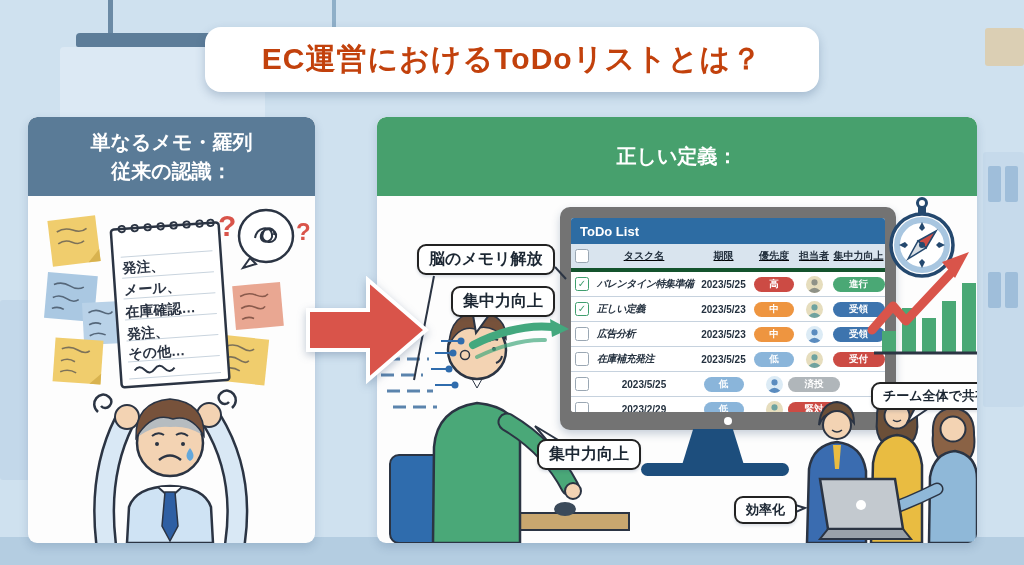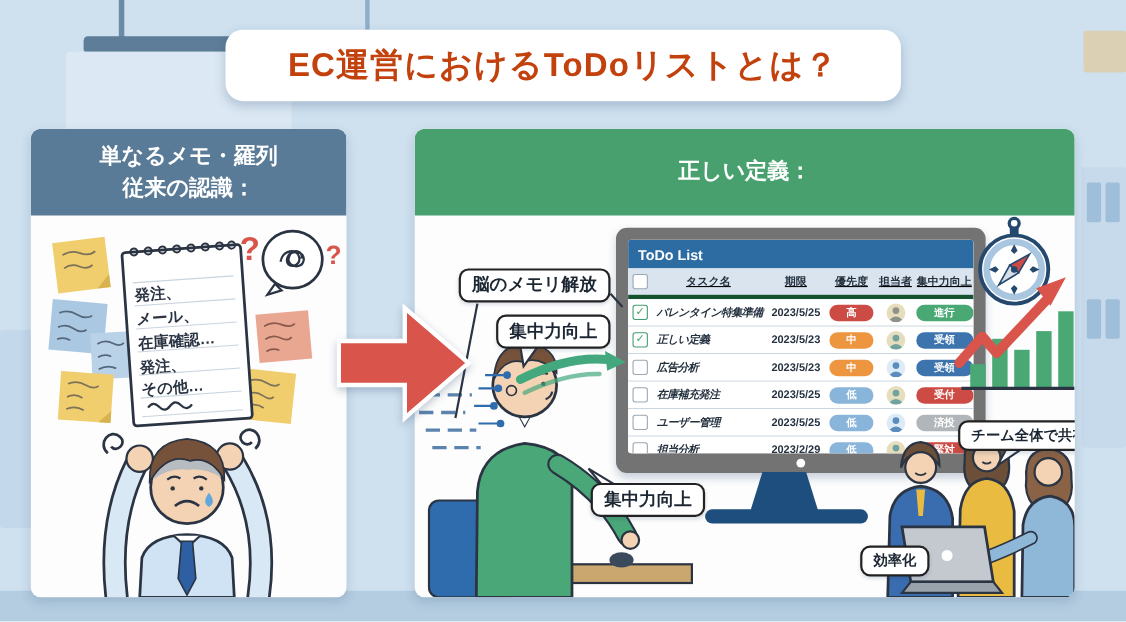--- a/index.html
+++ b/index.html
@@ -279,42 +279,40 @@
                 </span>
               </div>
               <div class="td">
                 <span class="pill st" style="background:#cc4b44">受付</span>
               </div>
             </div>
             <div class="tr">
               <div class="td">
                 <span class="cb"></span>
               </div>
-              <div class="td c-task">ユーザー管理</div>
               <div class="td c-due">2023/5/25</div>
               <div class="td">
                 <span class="pill" style="background:#8ab5da">低</span>
               </div>
               <div class="td">
                 <span class="av" style="background:#dcebf5">
                   <svg viewBox="0 0 20 20">
                     <circle cx="10" cy="7.5" r="3.6" fill="#5b8cbf"></circle>
                     <path d="M3.5 17 Q10 10.5 16.5 17 L16.5 20 L3.5 20 Z" fill="#5b8cbf"></path>
                   </svg>
                 </span>
               </div>
               <div class="td">
                 <span class="pill st" style="background:#b0b6ba">済投</span>
               </div>
             </div>
             <div class="tr">
               <div class="td">
                 <span class="cb"></span>
               </div>
-              <div class="td c-task">担当分析</div>
               <div class="td c-due">2023/2/29</div>
               <div class="td">
                 <span class="pill" style="background:#8ab5da">低</span>
               </div>
               <div class="td">
                 <span class="av" style="background:#e6ddbd">
                   <svg viewBox="0 0 20 20">
                     <circle cx="10" cy="7.5" r="3.6" fill="#6fa3a0"></circle>
                     <path d="M3.5 17 Q10 10.5 16.5 17 L16.5 20 L3.5 20 Z" fill="#6fa3a0"></path>
                   </svg>
@@ -428,18 +426,18 @@
     </div>
     <div class="callout big" style="left:74px;top:169px;">
       <span>集中力向上</span>
     </div>
     <div class="callout big" style="left:160px;top:322px;">
       <span>集中力向上</span>
     </div>
     <div class="callout small" style="left:494px;top:265px;">
       <span>チーム全体で共有</span>
     </div>
-    <div class="callout small" style="left:357px;top:379px;margin-left:48px;">
+    <div class="callout small" style="left:357px;top:379px;">
       <span>効率化</span>
     </div>
   </section>
 
 </div>
 
 </body></html>

